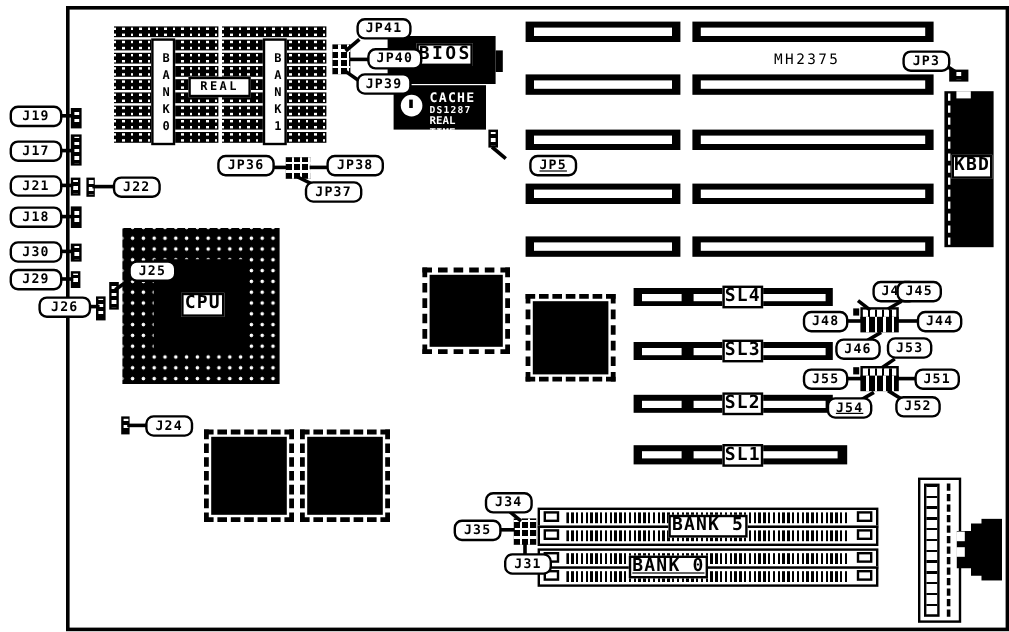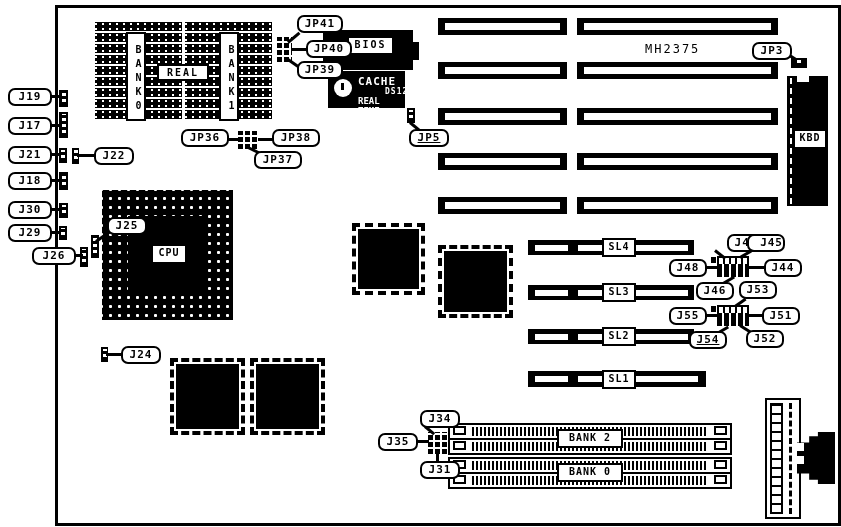--- a/index.html
+++ b/index.html
@@ -6,21 +6,21 @@
   .stage{position:relative;width:841px;height:527px;background:#fff;overflow:hidden;
          font-family:"DejaVu Sans Mono","Liberation Mono",monospace;color:#000;}
   .abs{position:absolute;}
   .outline{border:3px solid #000;background:#fff;}
   
   .callout{position:absolute;background:#fff;border:2px solid #000;border-radius:7px;
            font-size:11px;font-weight:bold;letter-spacing:1px;text-align:center;
            line-height:14px;z-index:7;}
   
   .tagbox{position:absolute;background:#fff;border:2px solid #000;font-weight:bold;
-          text-align:center;z-index:6;font-size:10px;line-height:13px;letter-spacing:1px;}
+          text-align:center;z-index:6;font-size:15px;line-height:13px;letter-spacing:1px;}
   .vtag{writing-mode:vertical-rl;text-orientation:upright;letter-spacing:3px;
         line-height:12px;font-size:10px;padding-top:4px;}
   
   .leader{position:absolute;height:3px;background:#000;transform-origin:0 50%;z-index:5;}
   .leader-v{position:absolute;width:3px;background:#000;z-index:5;}
   
   .diprow{height:9px;margin-bottom:2px;background:#000;
           background-image:repeating-linear-gradient(90deg,#fff 0 2px,rgba(0,0,0,0) 2px 7px),
                            repeating-linear-gradient(90deg,#fff 0 2px,rgba(0,0,0,0) 2px 7px);
           background-size:100% 2px,100% 2px;background-position:0 1px,0 calc(100% - 1px);
@@ -59,21 +59,21 @@
   .hdrblk .toprow{position:absolute;left:6px;top:0;right:0;height:8px;
         background:#fff;border:2px solid #000;
         background-image:repeating-linear-gradient(90deg,rgba(0,0,0,0) 0 4px,#000 4px 6px);}
   .hdrblk .nub{position:absolute;left:0;top:1px;width:5px;height:6px;background:#000;}
   .hdrblk .botbar{position:absolute;left:6px;right:0;top:8px;bottom:0;background:#000;
         background-image:repeating-linear-gradient(90deg,rgba(0,0,0,0) 0 5px,#fff 5px 7px);}
   .blk{background:#000;}
   .small-ref{position:absolute;font-size:12px;letter-spacing:2px;font-weight:normal;}
   .dallas{position:absolute;background:#000;color:#fff;z-index:3;}
   .dallas .t1{position:absolute;left:30px;top:4px;font-size:11px;font-weight:bold;letter-spacing:1px;}
-  .dallas .t2{position:absolute;left:30px;top:16px;font-size:8px;font-weight:bold;letter-spacing:1px;margin-left:27px;}
+  .dallas .t2{position:absolute;left:30px;top:16px;font-size:8px;font-weight:bold;letter-spacing:1px;}
   .dallas .t3{position:absolute;left:30px;top:25px;font-size:9px;font-weight:bold;}
   .clockicon{position:absolute;left:6px;top:8px;width:18px;height:18px;background:#fff;border-radius:50%;}
   .clockicon:after{content:"";position:absolute;left:7px;top:4px;width:3px;height:7px;background:#000;}
   .kbdchip{position:absolute;background:#000;z-index:2;}
   .kbdchip .dash{position:absolute;left:3px;top:2px;bottom:2px;width:0;border-left:2px dashed #fff;}
   .kbdchip .notch{position:absolute;left:10px;top:0;width:12px;height:6px;background:#fff;}
   .pwr{position:absolute;background:#fff;border:2px solid #000;z-index:3;}
   .pwr .sq{position:absolute;left:3px;top:3px;bottom:3px;width:9px;border:2px solid #000;
            background:repeating-linear-gradient(0deg,#fff 0 7px,#000 7px 9px);}
   .pwr .dash{position:absolute;right:7px;top:3px;bottom:3px;width:0;border-left:3px dashed #000;}
@@ -230,22 +230,22 @@
   <div class="simm" style="left:448px;top:457px;width:280px;height:13px;">
     <span class="clipL"></span>
       <span class="hatch"></span>
       <span class="clipR"></span>
     </div>
   <div class="simm" style="left:448px;top:472px;width:280px;height:13px;">
     <span class="clipL"></span>
       <span class="hatch"></span>
       <span class="clipR"></span>
     </div>
-  <div class="tagbox" style="left:557px;top:429px;width:62px;height:15px;">BANK 2</div>
-  <div class="tagbox" style="left:557px;top:463px;width:62px;height:15px;">BANK 0</div>
+  <div class="tagbox" style="left:557px;top:429px;width:62px;height:15px;">BANK 5</div>
+  <div class="tagbox" style="left:524px;top:463px;width:62px;height:15px;text-decoration:underline;">BANK 0</div>
   <div class="pingrid" style="left:428px;top:432px;width:19px;height:22px;"></div>
 
   <div class="pwr" style="left:765px;top:398px;width:32px;height:117px;">
     <span class="sq"></span>
       <span class="dash"></span>
   </div>
   <div class="din" style="left:797px;top:432px;width:38px;height:52px;"></div>
   <div class="dinnotch" style="left:797px;top:443px;"></div>
   <div class="dinnotch" style="left:797px;top:456px;"></div>
 
@@ -301,29 +301,29 @@
   <div class="callout" style="left:8px;top:224px;width:40px;">J29</div>
   <div class="callout" style="left:32px;top:247px;width:40px;">J26</div>
   <div class="callout" style="left:107px;top:217px;width:36px;">J25</div>
   <div class="callout" style="left:121px;top:346px;width:36px;">J24</div>
   <div class="callout" style="left:297px;top:15px;width:42px;">JP41</div>
   <div class="callout" style="left:306px;top:40px;width:42px;">JP40</div>
   <div class="callout" style="left:297px;top:61px;width:42px;">JP39</div>
   <div class="callout" style="left:181px;top:129px;width:44px;">JP36</div>
   <div class="callout" style="left:272px;top:129px;width:44px;">JP38</div>
   <div class="callout" style="left:254px;top:151px;width:44px;">JP37</div>
-  <div class="callout" style="left:409px;top:129px;width:36px;text-decoration:underline;">JP5</div>
+  <div class="callout" style="left:441px;top:129px;width:36px;text-decoration:underline;">JP5</div>
   <div class="callout" style="left:752px;top:42px;width:36px;">JP3</div>
   <div class="callout" style="left:727px;top:234px;width:34px;">J47</div>
-  <div class="callout" style="left:747px;top:234px;width:34px;text-align:right;">J45</div>
+  <div class="callout" style="left:747px;top:234px;width:34px;">J45</div>
   <div class="callout" style="left:669px;top:259px;width:34px;">J48</div>
   <div class="callout" style="left:764px;top:259px;width:34px;">J44</div>
   <div class="callout" style="left:696px;top:282px;width:34px;">J46</div>
   <div class="callout" style="left:739px;top:281px;width:34px;">J53</div>
   <div class="callout" style="left:669px;top:307px;width:34px;">J55</div>
   <div class="callout" style="left:762px;top:307px;width:34px;">J51</div>
   <div class="callout" style="left:689px;top:331px;width:34px;text-decoration:underline;">J54</div>
   <div class="callout" style="left:746px;top:330px;width:34px;">J52</div>
-  <div class="callout" style="left:420px;top:410px;width:36px;">J34</div>
+  <div class="callout" style="left:404px;top:410px;width:36px;">J34</div>
   <div class="callout" style="left:378px;top:433px;width:36px;">J35</div>
   <div class="callout" style="left:420px;top:461px;width:36px;">J31</div>
 
 </div>
 
 </body></html>

